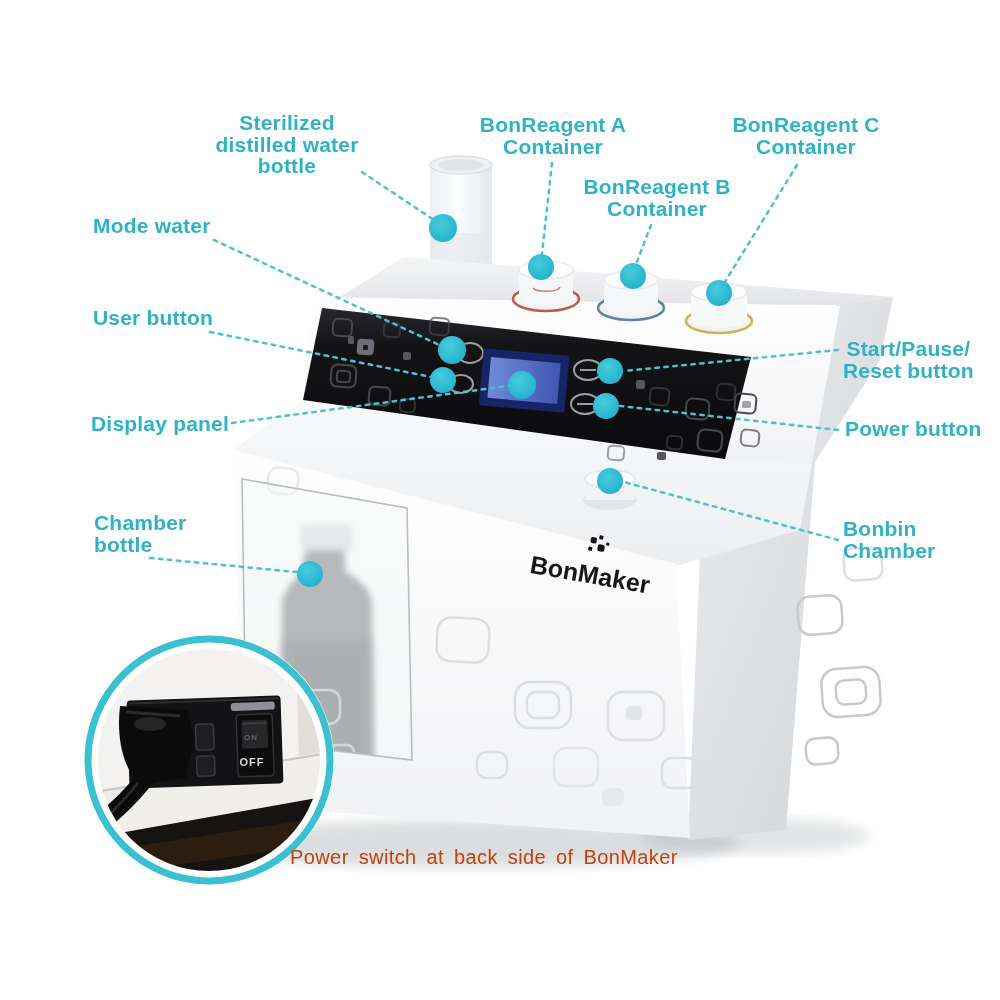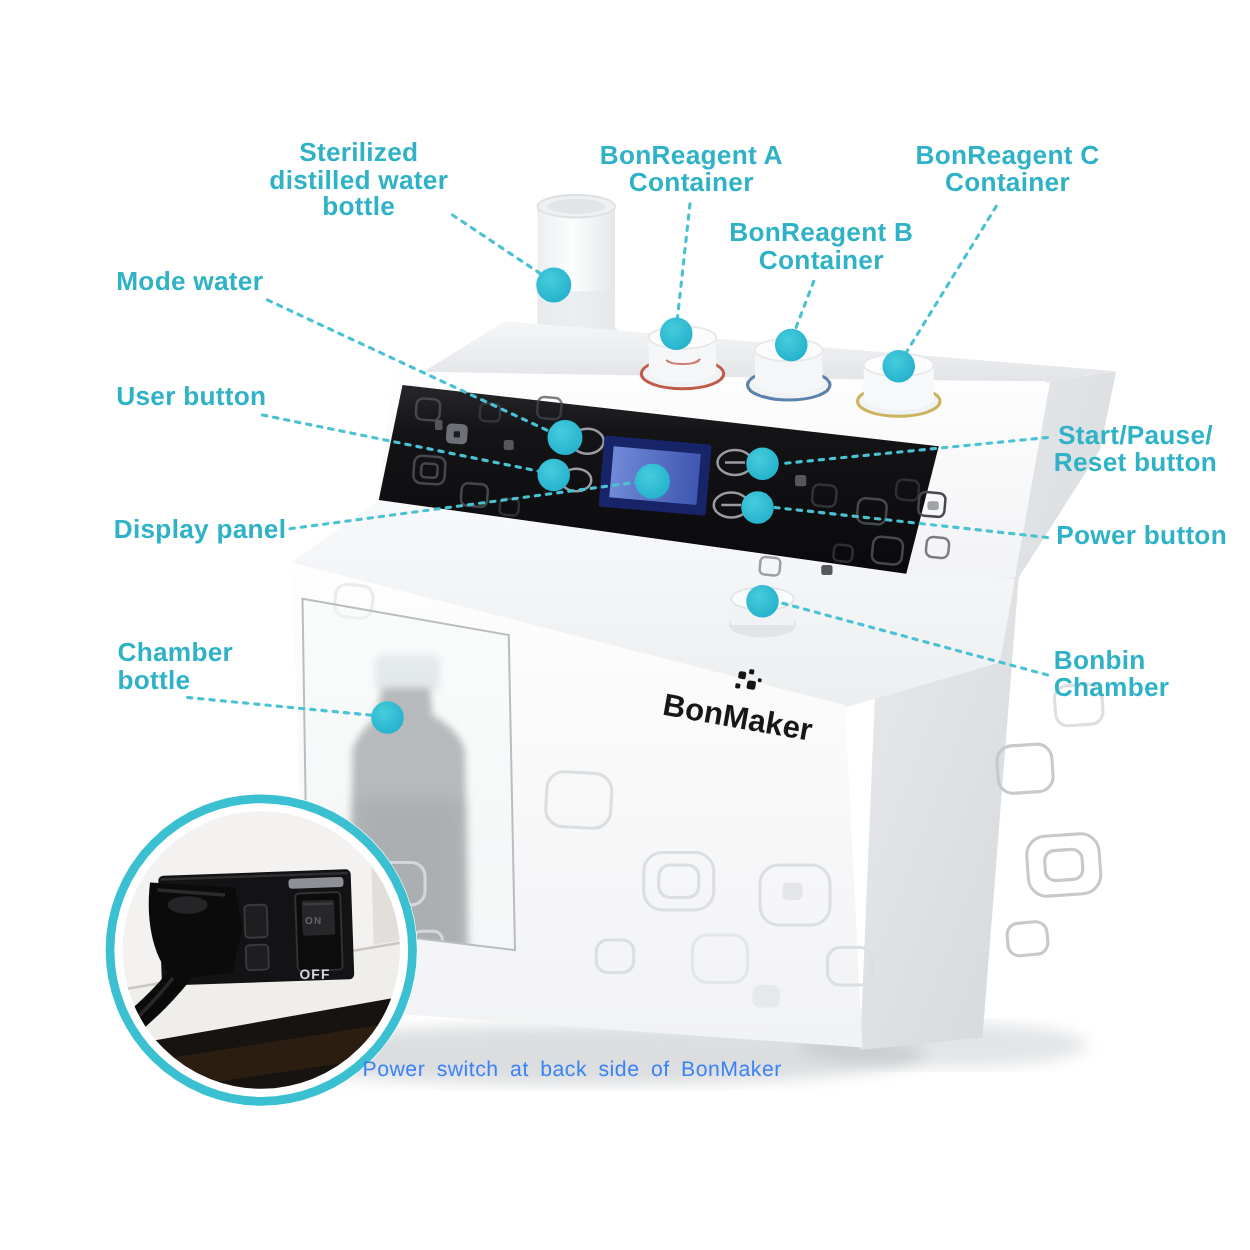--- a/index.html
+++ b/index.html
@@ -3,27 +3,27 @@
 <meta charset="utf-8">
 <style>
   html,body{margin:0;padding:0;background:#ffffff;}
   #stage{position:relative;width:1000px;height:1000px;background:#ffffff;overflow:hidden;
          font-family:"Liberation Sans",sans-serif;}
   #art{position:absolute;left:0;top:0;z-index:1;}
   .lbl{position:absolute;z-index:3;font-size:21px;line-height:21.5px;color:#2fb2c6;
        letter-spacing:.2px;white-space:nowrap;font-weight:bold;}
   .lbl.center{text-align:center;transform:translateX(-50%);}
   .lbl.right2{text-align:center;}
-  .caption{position:absolute;z-index:3;font-size:17px;color:#3b82f6;letter-spacing:.4px;
+  .caption{position:absolute;z-index:3;font-size:20px;color:#c2410c;letter-spacing:.4px;
            word-spacing:4px;white-space:nowrap;}
   .logo{position:absolute;z-index:3;font-size:25px;font-weight:800;color:#17171a;
         letter-spacing:0;transform:rotate(10deg);transform-origin:left top;white-space:nowrap;}
   .sw-txt{position:absolute;z-index:3;transform:translate(-50%,-50%);font-weight:700;}
   .sw-on{font-size:8px;color:#63646a;letter-spacing:1px;}
-  .sw-off{font-size:11px;color:#d9dadd;letter-spacing:1px;margin-top:18px;}
+  .sw-off{font-size:11px;color:#d9dadd;letter-spacing:1px;}
 </style>
 </head>
 <body>
 
 <div id="stage">
 
 <svg id="art" width="1000" height="1000" viewBox="0 0 1000 1000">
   <defs>
     <linearGradient id="gTop" x1="0" y1="0" x2="0" y2="1">
       <stop offset="0" stop-color="#f5f6f7"></stop>

